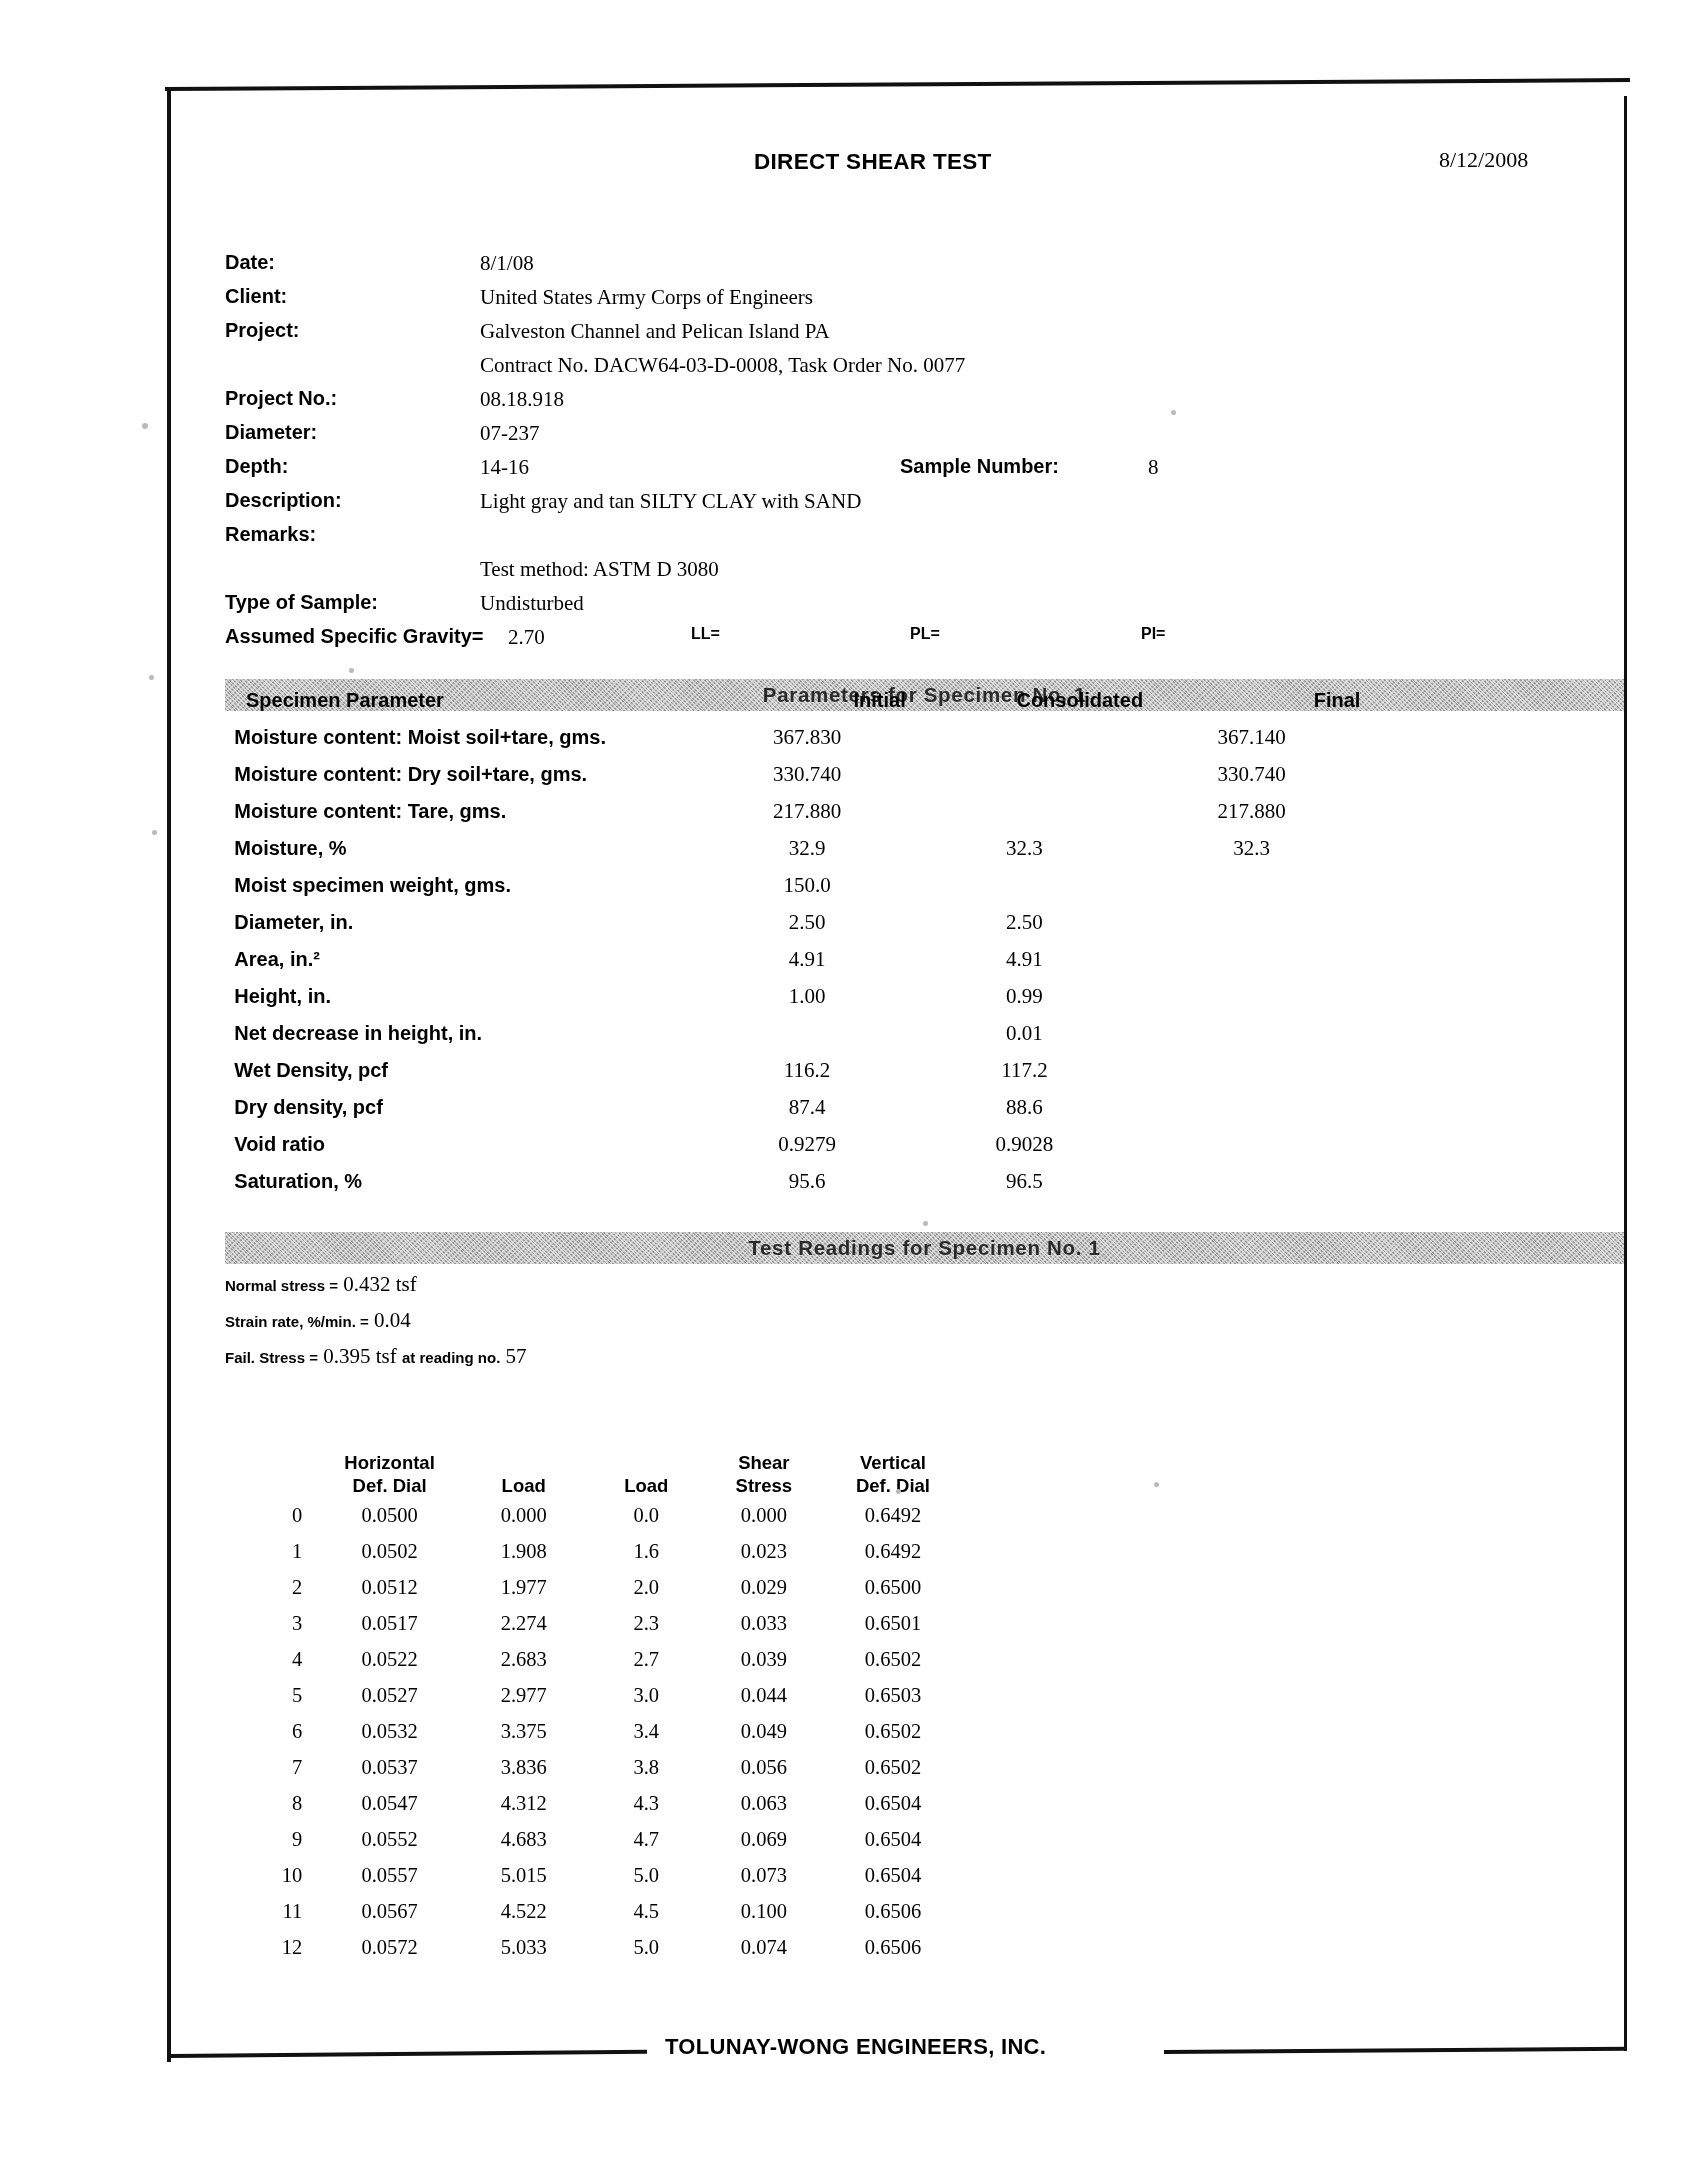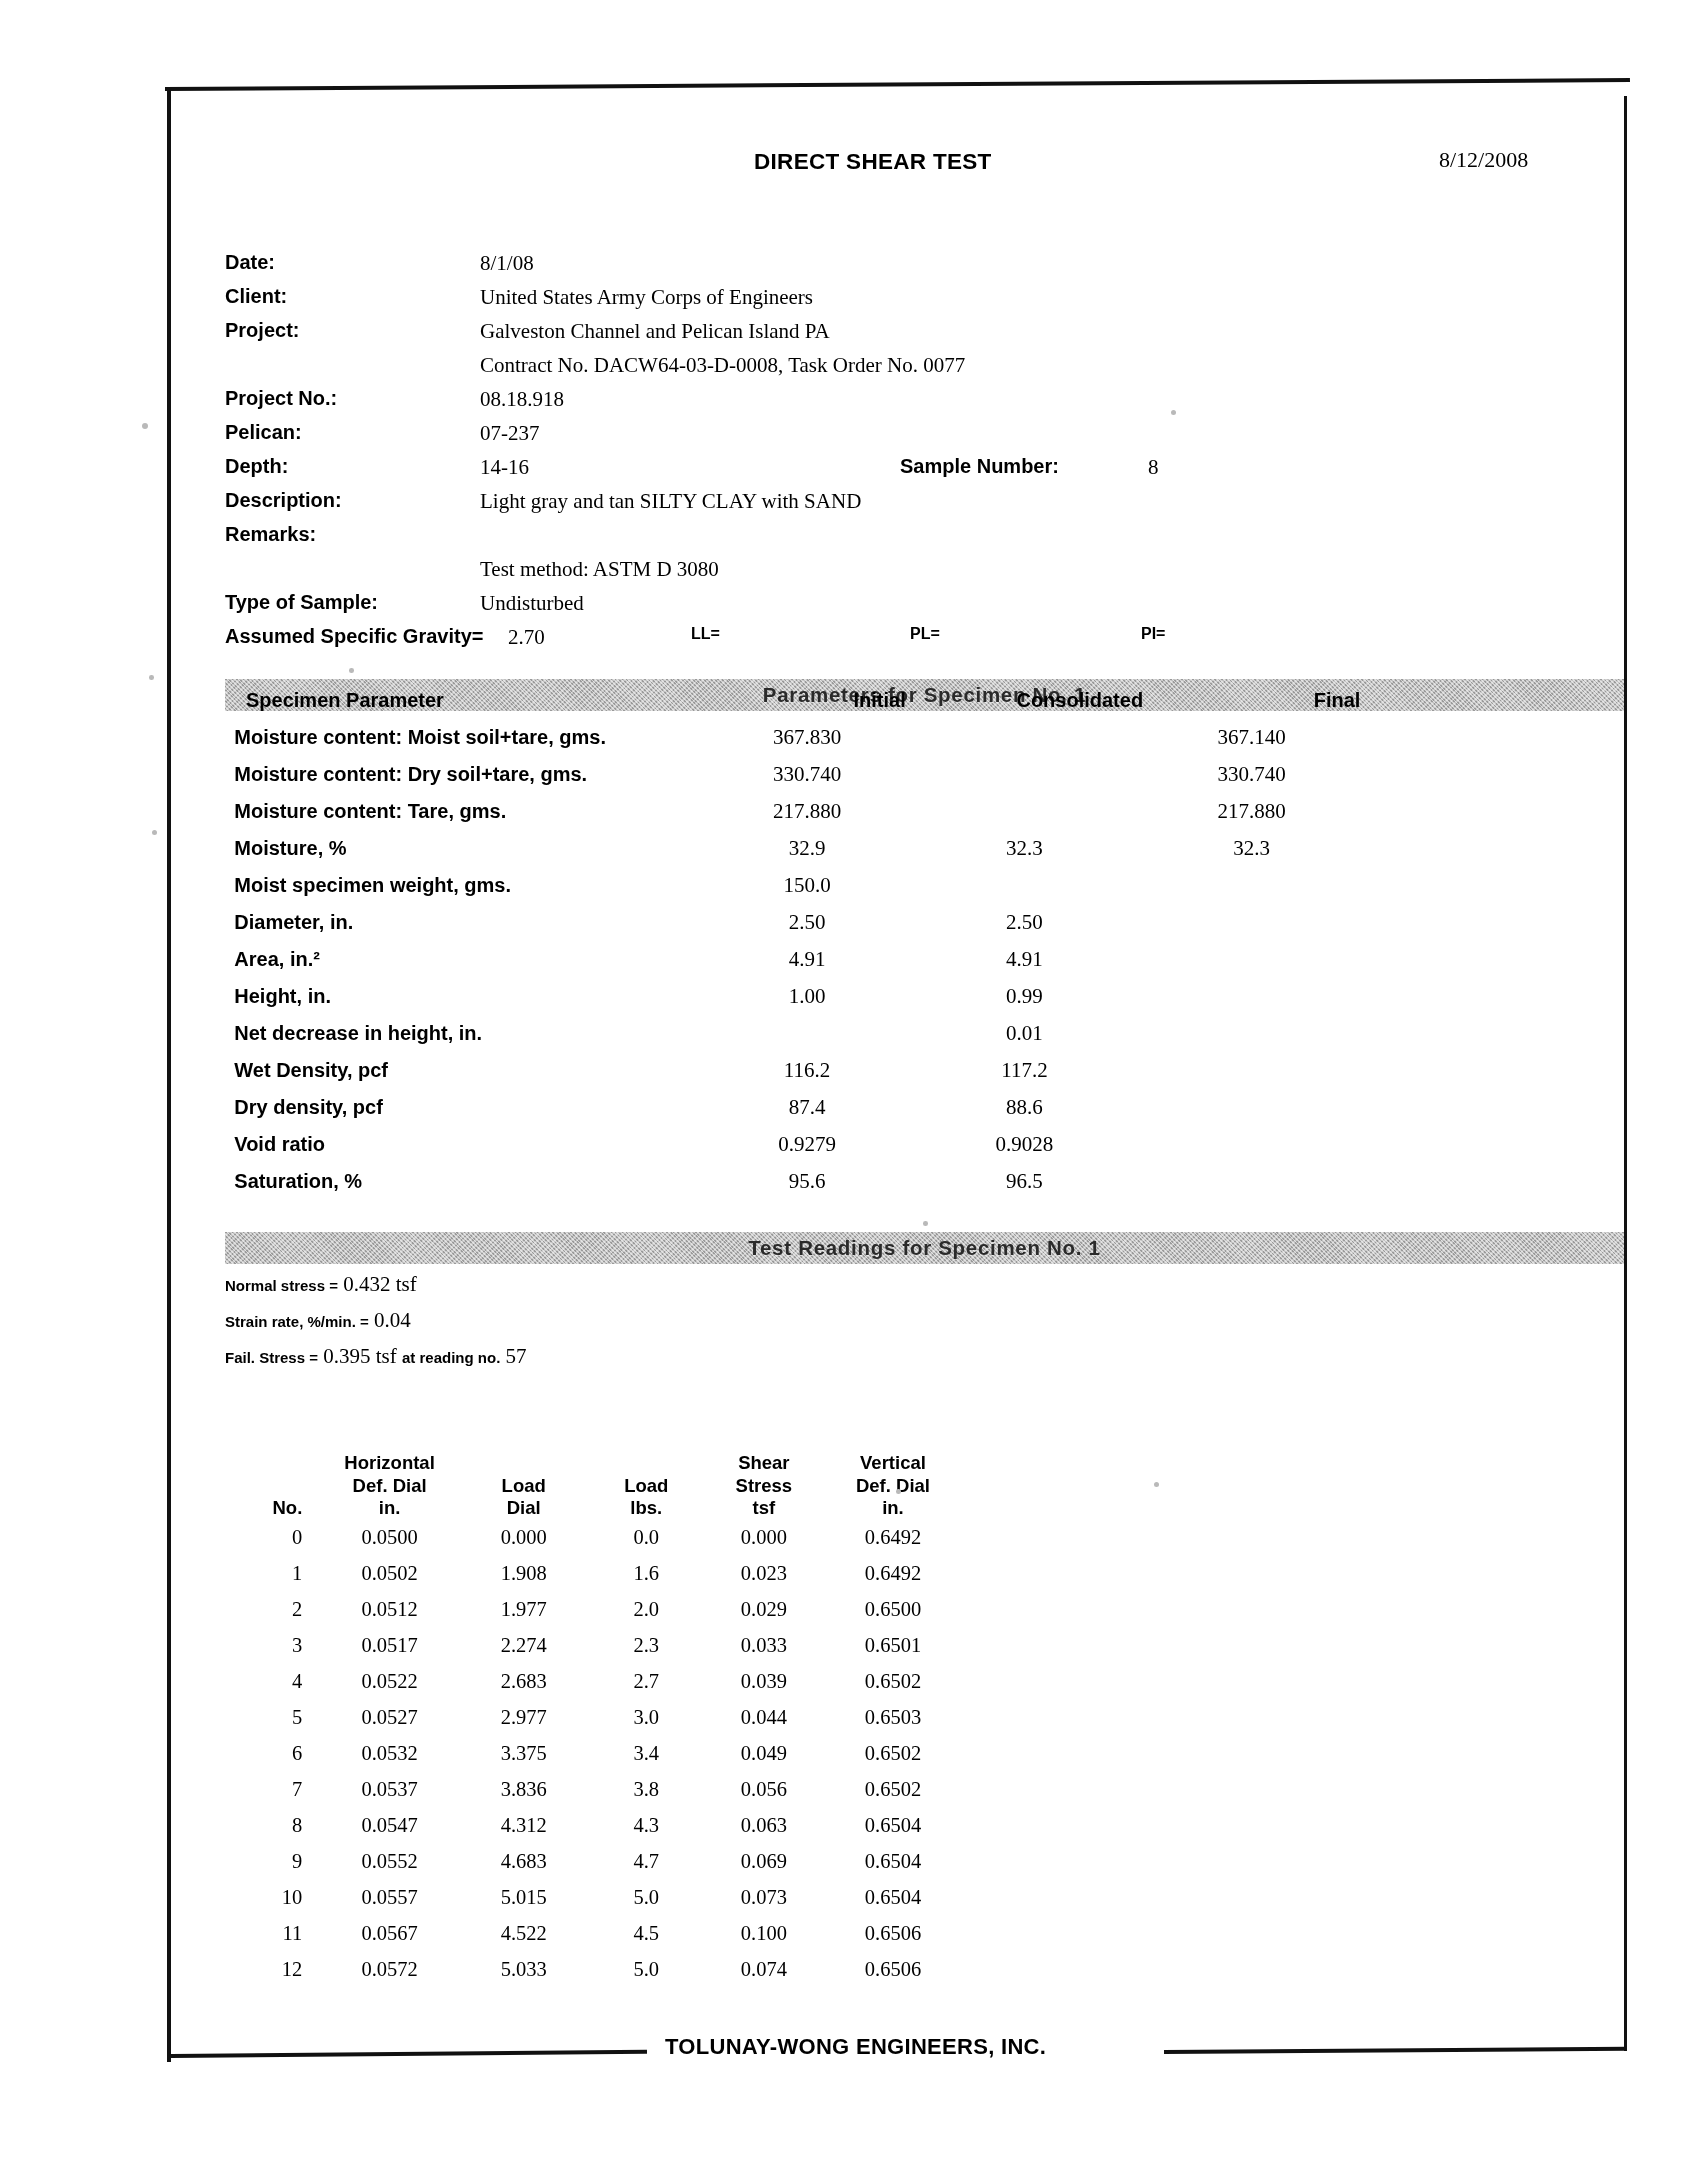--- a/index.html
+++ b/index.html
@@ -326,21 +326,21 @@
       <div class="info-row">
         <span class="info-value indent-only">Contract No. DACW64-03-D-0008, Task Order No. 0077</span>
       </div>
 
       <div class="info-row">
         <span class="info-label">Project No.:</span>
         <span class="info-value">08.18.918</span>
       </div>
 
       <div class="info-row">
-        <span class="info-label">Pelican:</span>
+        <span class="info-label">Diameter:</span>
         <span class="info-value">07-237</span>
       </div>
 
       <div class="info-row">
         <span class="info-label">Depth:</span>
         <span class="info-value">14-16</span>
         <span class="sample-num-label">Sample Number:</span>
         <span class="sample-num-value">8</span>
       </div>
 
@@ -508,28 +508,20 @@
           <th class="c-ss">Shear</th>
           <th class="c-vd">Vertical</th>
         </tr>
         <tr>
           <th class="c-no"></th>
           <th class="c-hd">Def. Dial</th>
           <th class="c-ld">Load</th>
           <th class="c-lb">Load</th>
           <th class="c-ss">Stress</th>
           <th class="c-vd">Def. Dial</th>
-        </tr>
-        <tr>
-          <th class="c-no">No.</th>
-          <th class="c-hd">in.</th>
-          <th class="c-ld">Dial</th>
-          <th class="c-lb">lbs.</th>
-          <th class="c-ss">tsf</th>
-          <th class="c-vd">in.</th>
         </tr>
       </thead>
       <tbody>
         <tr>
           <td class="c-no">0</td>
           <td class="c-hd">0.0500</td>
           <td class="c-ld">0.000</td>
           <td class="c-lb">0.0</td>
           <td class="c-ss">0.000</td>
           <td class="c-vd">0.6492</td>

